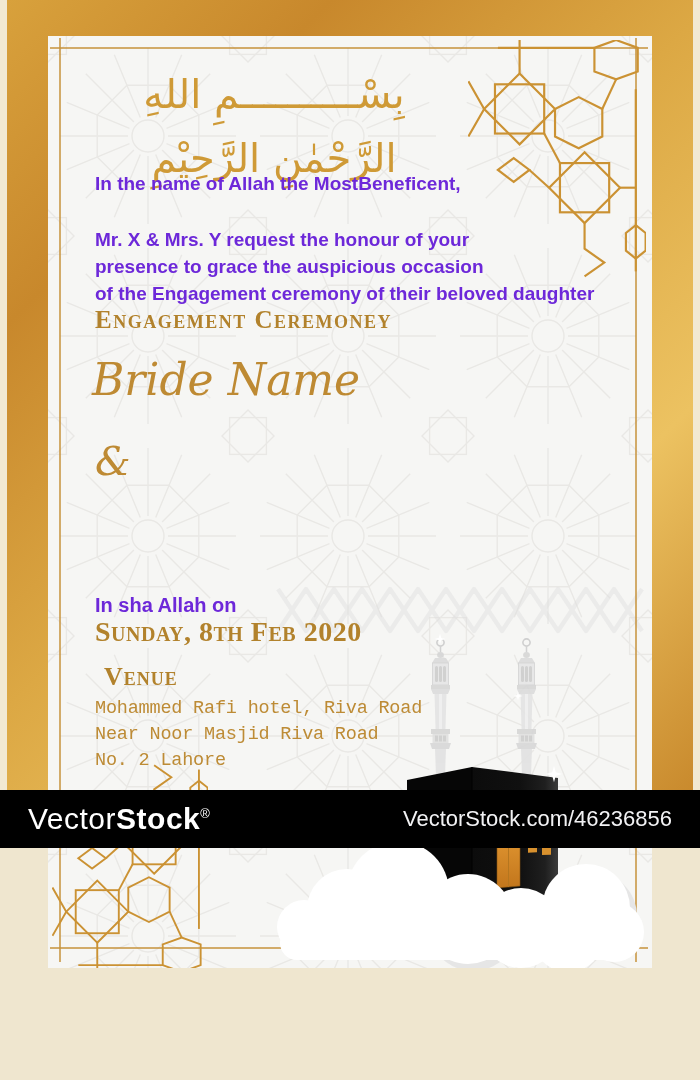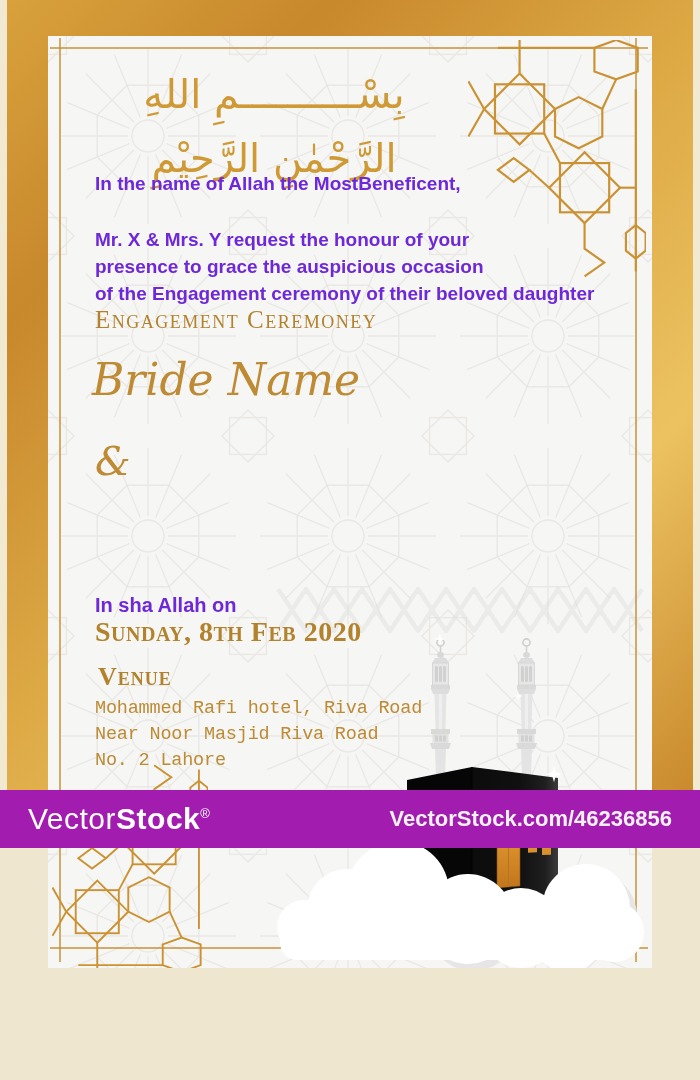--- a/index.html
+++ b/index.html
@@ -5,35 +5,35 @@
   html,body{margin:0;padding:0;}
   body{width:700px;height:1080px;position:relative;font-family:"Liberation Sans",sans-serif;background:#efe6cf;overflow:hidden;}
   .page{position:absolute;inset:0;width:700px;height:848px;background:#f2e9d2;}
   .gold-frame{position:absolute;left:7px;right:7px;top:0;bottom:58px;
     background:linear-gradient(135deg,#d8a13c 0%,#c8882c 22%,#dca844 48%,#ecc261 74%,#c98a2d 100%);}
   .card{position:absolute;left:48px;top:36px;width:604px;height:932px;background:#f6f6f4;overflow:hidden;}
   .abs{position:absolute;}
   .bismillah{position:absolute;left:30px;top:26px;width:392px;direction:rtl;text-align:center;
     font-family:"DejaVu Sans",sans-serif;font-size:40px;line-height:1.6;color:#cf9a36;}
   .gothic{font-family:"Liberation Sans",sans-serif;color:#6d28d9;font-size:19px;line-height:27px;font-weight:bold;}
-  .caps-title{font-family:"Liberation Serif",serif;font-variant:small-caps;font-weight:400;
+  .caps-title{font-family:"Liberation Serif",serif;font-variant:small-caps;font-weight:700;
     color:#b2822c;font-size:25px;letter-spacing:1.5px;}
   .script{font-family:"DejaVu Serif",serif;font-style:italic;color:#be8a33;}
   .date-line{font-family:"Liberation Serif",serif;font-variant:small-caps;font-weight:600;
     color:#b2822c;font-size:28px;letter-spacing:.5px;}
   .venue-label{font-family:"Liberation Serif",serif;font-variant:small-caps;font-weight:600;
     color:#b2822c;font-size:26px;letter-spacing:1px;}
   .addr{font-family:Liberation Mono, monospace;color:#bd8b35;font-size:18.5px;line-height:26px;letter-spacing:-.2px;}
-  .wm-bar{position:absolute;left:0;right:0;bottom:0;height:58px;background:#a21caf;
+  .wm-bar{position:absolute;left:0;right:0;bottom:0;height:58px;background:#000000;
     display:flex;align-items:center;justify-content:space-between;padding:0 28px;box-sizing:border-box;}
   .wm-logo{color:#ffffff;font-size:30px;letter-spacing:.5px;}
   .wm-logo .lv{font-weight:400;}
   .wm-logo .ls{font-weight:700;}
   .wm-logo .reg{font-size:13px;vertical-align:super;font-weight:400;}
-  .wm-url{color:#f2f2f4;font-size:22px;font-weight:700;}
+  .wm-url{color:#f2f2f4;font-size:22px;font-weight:400;}
   svg{display:block;}
 </style>
 </head>
 <body>
 
 <div class="page">
 
   <svg width="0" height="0" style="position:absolute" aria-hidden="true">
     <defs>
       <g id="cstar" stroke="#e9e8e5" stroke-width="1.4" fill="none">
@@ -156,21 +156,21 @@
     </div>
 
     <div class="abs caps-title" style="left:47px;top:270px">Engagement Ceremoney</div>
 
     <div class="abs script" style="left:44px;top:318px;font-size:44px">Bride Name</div>
     <div class="abs script" style="left:47px;top:402px;font-size:40px">&amp;</div>
 
     <div class="abs gothic" style="left:47px;top:556px;font-size:20px">In sha Allah on</div>
     <div class="abs date-line" style="left:47px;top:580px">Sunday, 8th Feb 2020</div>
 
-    <div class="abs venue-label" style="left:50px;top:626px">Venue</div>
+    <div class="abs venue-label" style="left:56px;top:626px">Venue</div>
     <div class="abs addr" style="left:47px;top:660px">
       <div>Mohammed Rafi hotel, Riva Road</div>
       <div>Near Noor Masjid Riva Road</div>
       <div>No. 2 Lahore</div>
     </div>
 
     <svg class="abs" style="left:200px;top:555px" width="404" height="377" viewBox="200 555 404 377">
 
       <g>
           <use href="#minaret" transform="translate(379,601)"></use>

